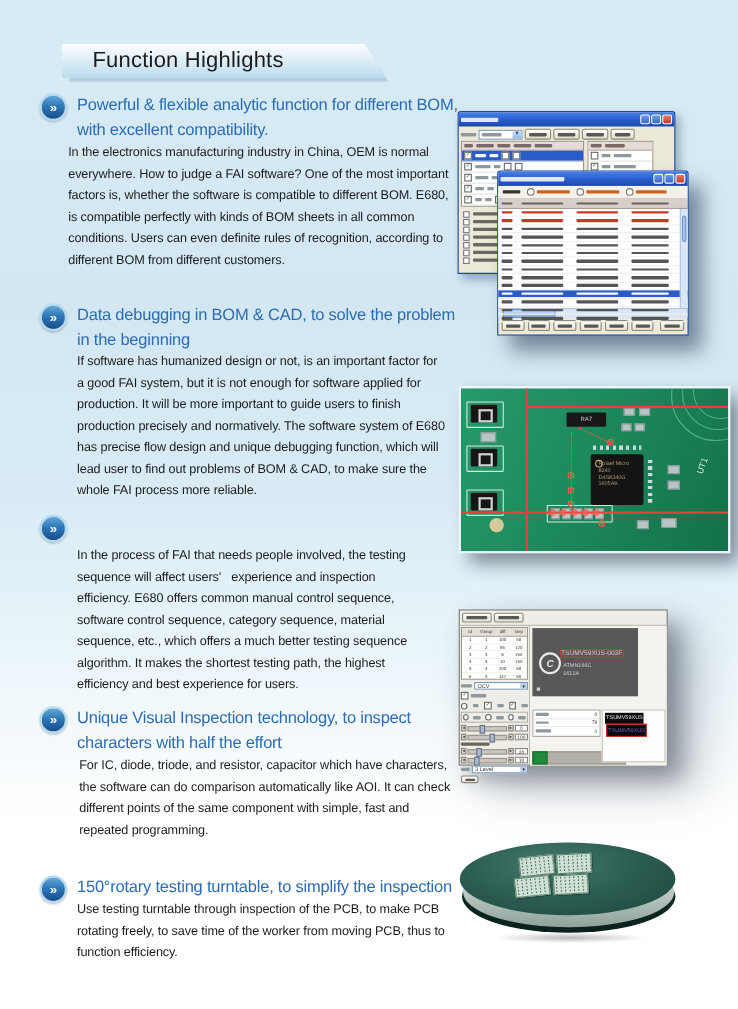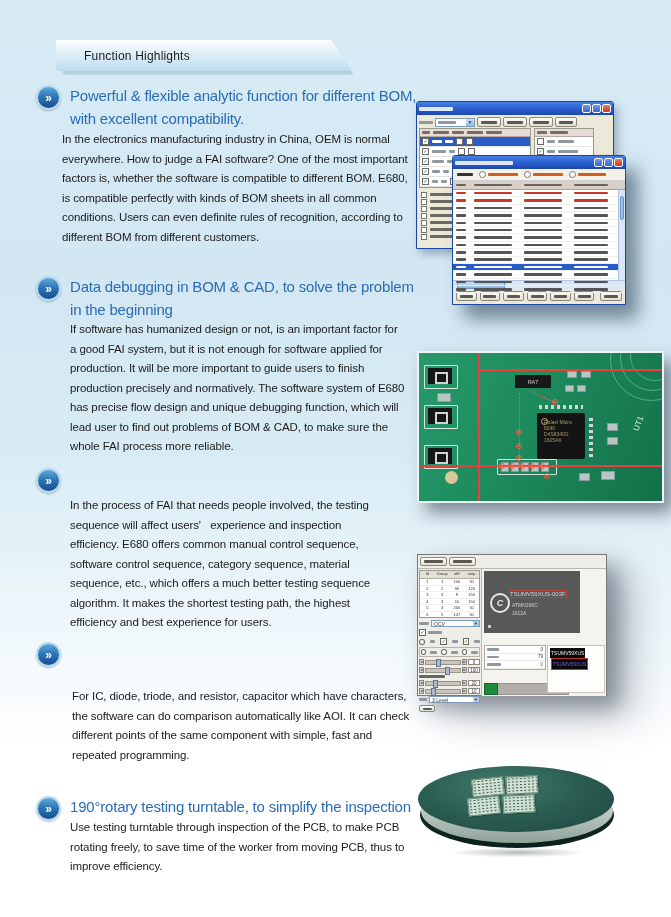--- a/index.html
+++ b/index.html
@@ -8,21 +8,21 @@
     font-family:"Liberation Sans",sans-serif;
     background:linear-gradient(180deg,#d8ecf6 0%,#d2e7f2 30%,#d9ecf5 50%,#eef7fb 68%,#ffffff 82%,#ffffff 100%);
   }
   
   .banner-shadow{position:absolute;left:62px;top:47px;width:292px;height:28px;
     background:rgba(130,165,190,.45);clip-path:polygon(0 0,93% 0,100% 100%,0 100%);filter:blur(2px);}
   .banner{position:absolute;left:56px;top:40px;width:296px;height:31px;
     background:linear-gradient(180deg,#fcfeff 0%,#e6f2f9 35%,#bcdcec 100%);
     clip-path:polygon(0 0,93% 0,100% 100%,0 100%);
     display:flex;align-items:center;padding-left:28px;box-sizing:border-box;}
-  .banner span{font-size:12px;color:#1b1b1b;letter-spacing:.2px;}
+  .banner span{font-size:20px;color:#1b1b1b;letter-spacing:.2px;}
   
   .sec{position:absolute;left:36px;display:flex;gap:9px;align-items:flex-start;}
   .bullet{width:21px;height:21px;border-radius:50%;flex:0 0 21px;margin-top:1px;
     background:linear-gradient(180deg,#5fa9d9 0%,#2f77b8 45%,#174e8e 100%);
     border:2px solid #b7d9ee;box-shadow:0 1px 2px rgba(0,0,0,.25);
     display:flex;align-items:center;justify-content:center;}
   .bullet b{color:#fff;font-size:12px;line-height:1;transform:translateY(-0.5px);}
   .sec h2{margin:0;font-size:15px;font-weight:400;color:#2b6cb4;line-height:1.55;
     letter-spacing:-.2px;white-space:pre;}
   .para{position:absolute;margin:0;font-size:11.5px;color:#1c1c1c;line-height:19.5px;
@@ -204,35 +204,37 @@
 efficiency. E680 offers common manual control sequence,
 software control sequence, category sequence, material
 sequence, etc., which offers a much better testing sequence
 algorithm. It makes the shortest testing path, the highest
 efficiency and best experience for users.</p>
 
 <div class="sec" style="top:641px">
   <span class="bullet">
       <b>»</b>
     </span>
+  <h2>Unique Visual Inspection technology, to inspect
+characters with half the effort</h2>
 </div>
 <p class="para" style="left:72px;top:687px">For IC, diode, triode, and resistor, capacitor which have characters,
 the software can do comparison automatically like AOI. It can check
 different points of the same component with simple, fast and
 repeated programming.</p>
 
 <div class="sec" style="top:795px">
   <span class="bullet">
       <b>»</b>
     </span>
-  <h2>190°rotary testing turntable, to simplify the inspection</h2>
+  <h2>150°rotary testing turntable, to simplify the inspection</h2>
 </div>
 <p class="para" style="left:70px;top:818px">Use testing turntable through inspection of the PCB, to make PCB
 rotating freely, to save time of the worker from moving PCB, thus to
-improve efficiency.</p>
+function efficiency.</p>
 
 <div id="bom-shot">
 
   <div class="xpwin d1">
     <div class="tbar">
       <i class="bar" style="width:34px"></i>
       <span class="wbtns">
         <span class="wbtn"></span>
         <span class="wbtn"></span>
         <span class="wbtn close"></span>

